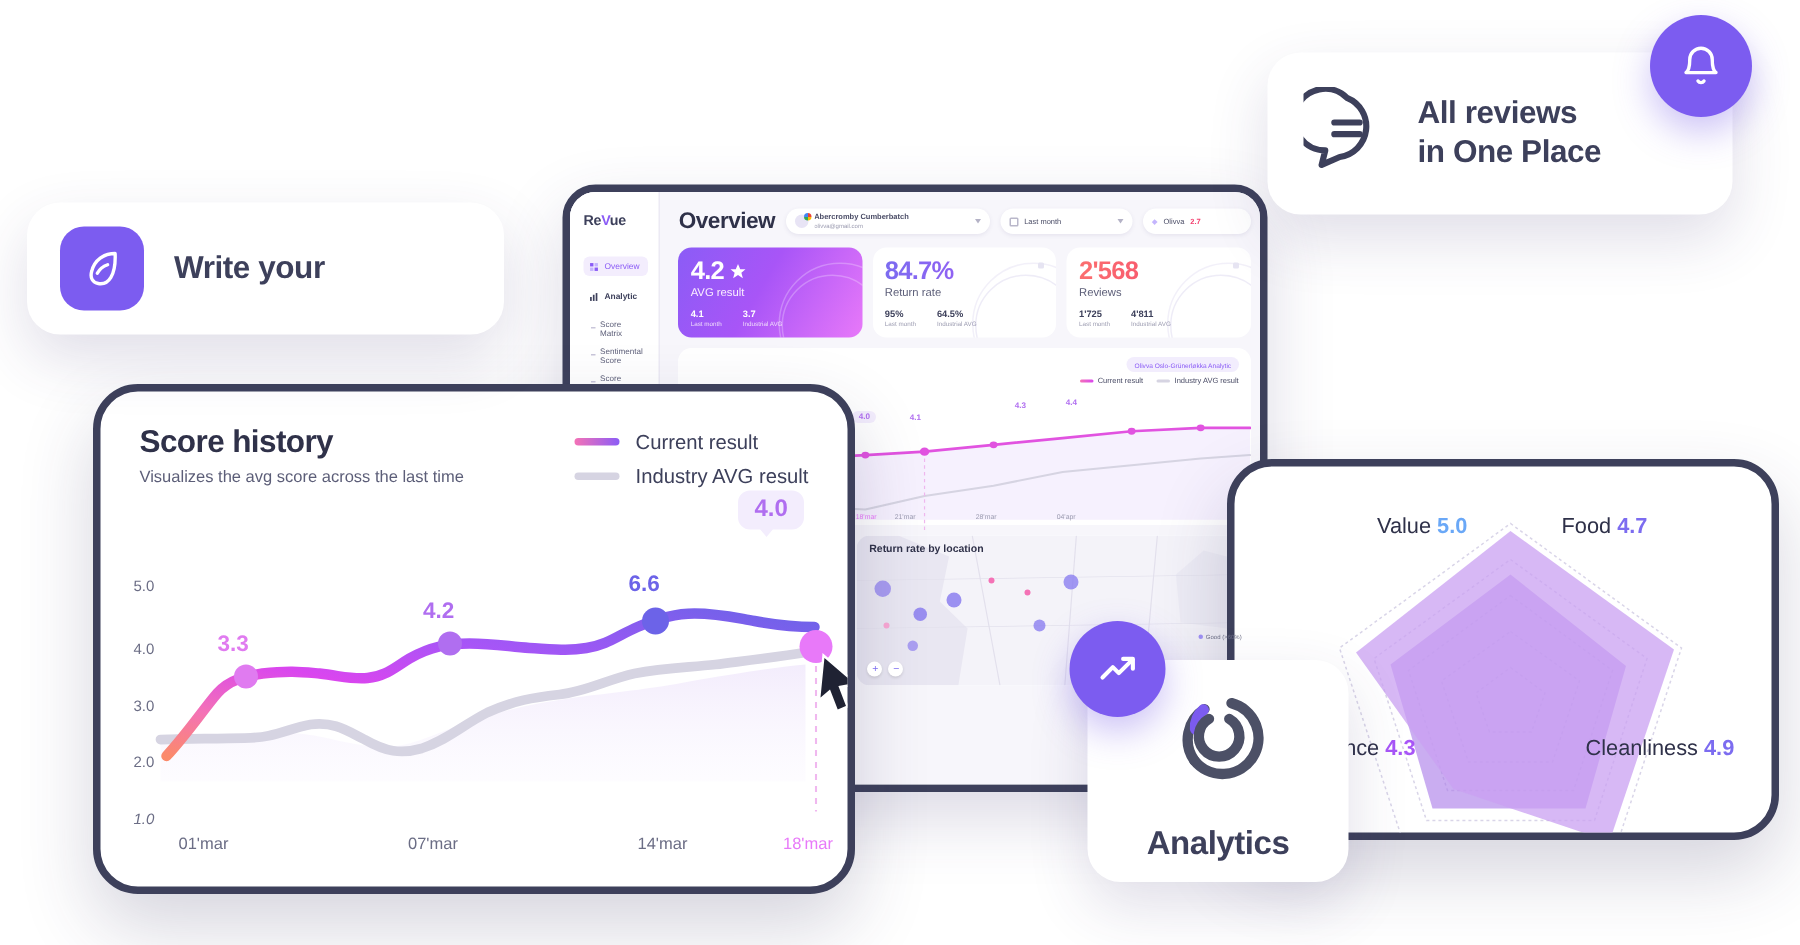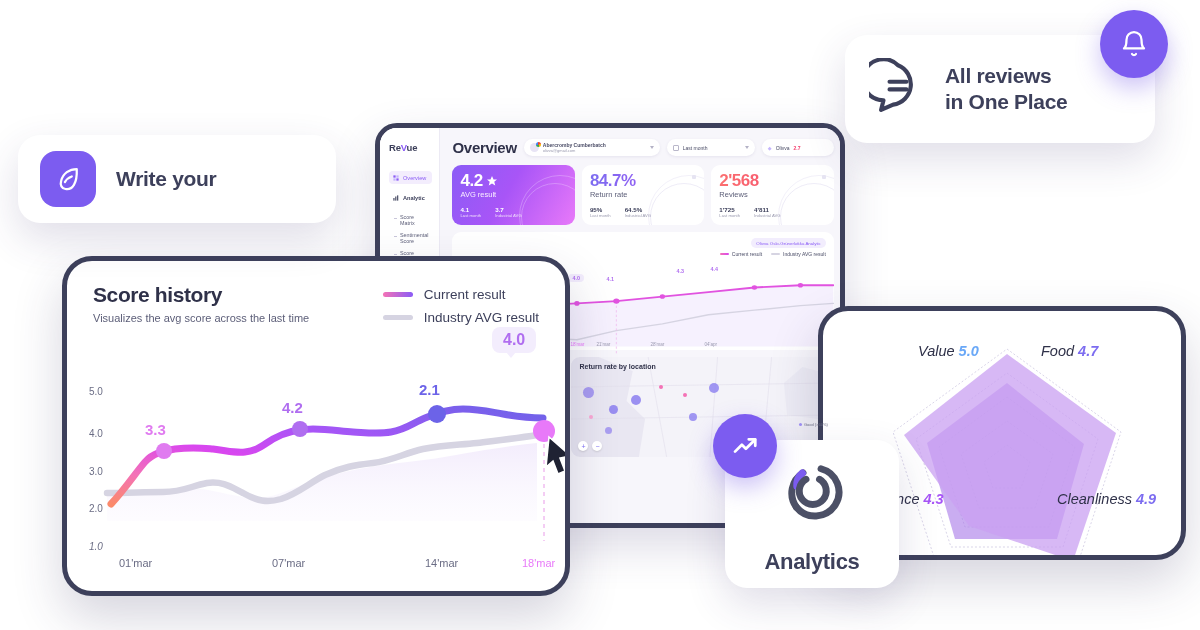--- a/index.html
+++ b/index.html
@@ -111,21 +111,21 @@
   .ylab{position:absolute;left:22px;font-size:10px;color:#6b6d85;}
   .xlab{position:absolute;bottom:22px;font-size:11px;color:#6b6d85;}
   .xlab.hl{color:#e879f9;}
   .dlab{position:absolute;font-size:15px;font-weight:bold;}
   .tipbox{position:absolute;left:492px;top:327px;background:#f3edfd;border-radius:8px;padding:4px 11px;
           font-size:16px;font-weight:bold;color:#b06ef0;}
   .tipbox:after{content:"";position:absolute;left:14px;bottom:-5px;width:0;height:0;
           border-left:5px solid transparent;border-right:5px solid transparent;border-top:6px solid #f3edfd;}
 
   
-  #radarcard{left:818px;top:258px;width:368px;height:254px;box-shadow:0 22px 50px rgba(50,45,90,.20);font-style:italic;}
+  #radarcard{left:818px;top:258px;width:368px;height:254px;box-shadow:0 22px 50px rgba(50,45,90,.20);}
   .rad-lab{position:absolute;font-size:14.5px;color:#2f3149;white-space:nowrap;}
   .rad-lab b{font-weight:bold;}
 
   
   .fcard{position:absolute;background:#fff;border-radius:22px;box-shadow:0 16px 40px rgba(60,50,110,.16);}
   #fc-write{left:18px;top:135px;width:318px;height:88px;display:flex;align-items:center;gap:20px;padding:0 22px;box-sizing:border-box;}
   .fc-ico{width:56px;height:56px;border-radius:16px;background:#7c5cf0;display:flex;align-items:center;justify-content:center;flex:0 0 auto;}
   .fc-txt{font-size:21px;font-weight:bold;color:#3d405b;line-height:26px;letter-spacing:-.3px;}
   #fc-reviews{left:845px;top:35px;width:310px;height:108px;display:flex;align-items:center;gap:18px;padding:0 24px;box-sizing:border-box;}
   #bell{position:absolute;left:1100px;top:10px;width:68px;height:68px;border-radius:50%;background:#7c5cf0;
@@ -407,21 +407,21 @@
     </svg>
 
     <div class="ylab" style="top:125px;">5.0</div>
     <div class="ylab" style="top:167px;">4.0</div>
     <div class="ylab" style="top:205px;">3.0</div>
     <div class="ylab" style="top:242px;">2.0</div>
     <div class="ylab" style="top:280px;font-style:italic;">1.0</div>
 
     <div class="dlab" style="left:78px;top:160px;color:#e07bf0;">3.3</div>
     <div class="dlab" style="left:215px;top:138px;color:#b06ef0;">4.2</div>
-    <div class="dlab" style="left:352px;top:120px;color:#6c63e8;">2.1</div>
+    <div class="dlab" style="left:352px;top:120px;color:#6c63e8;">6.6</div>
 
     <div class="xlab" style="left:52px;">01'mar</div>
     <div class="xlab" style="left:205px;">07'mar</div>
     <div class="xlab" style="left:358px;">14'mar</div>
     <div class="xlab hl" style="left:455px;">18'mar</div>
   </div>
 
   <div class="tipbox">4.0</div>
 
   <div class="frame" id="radarcard">

